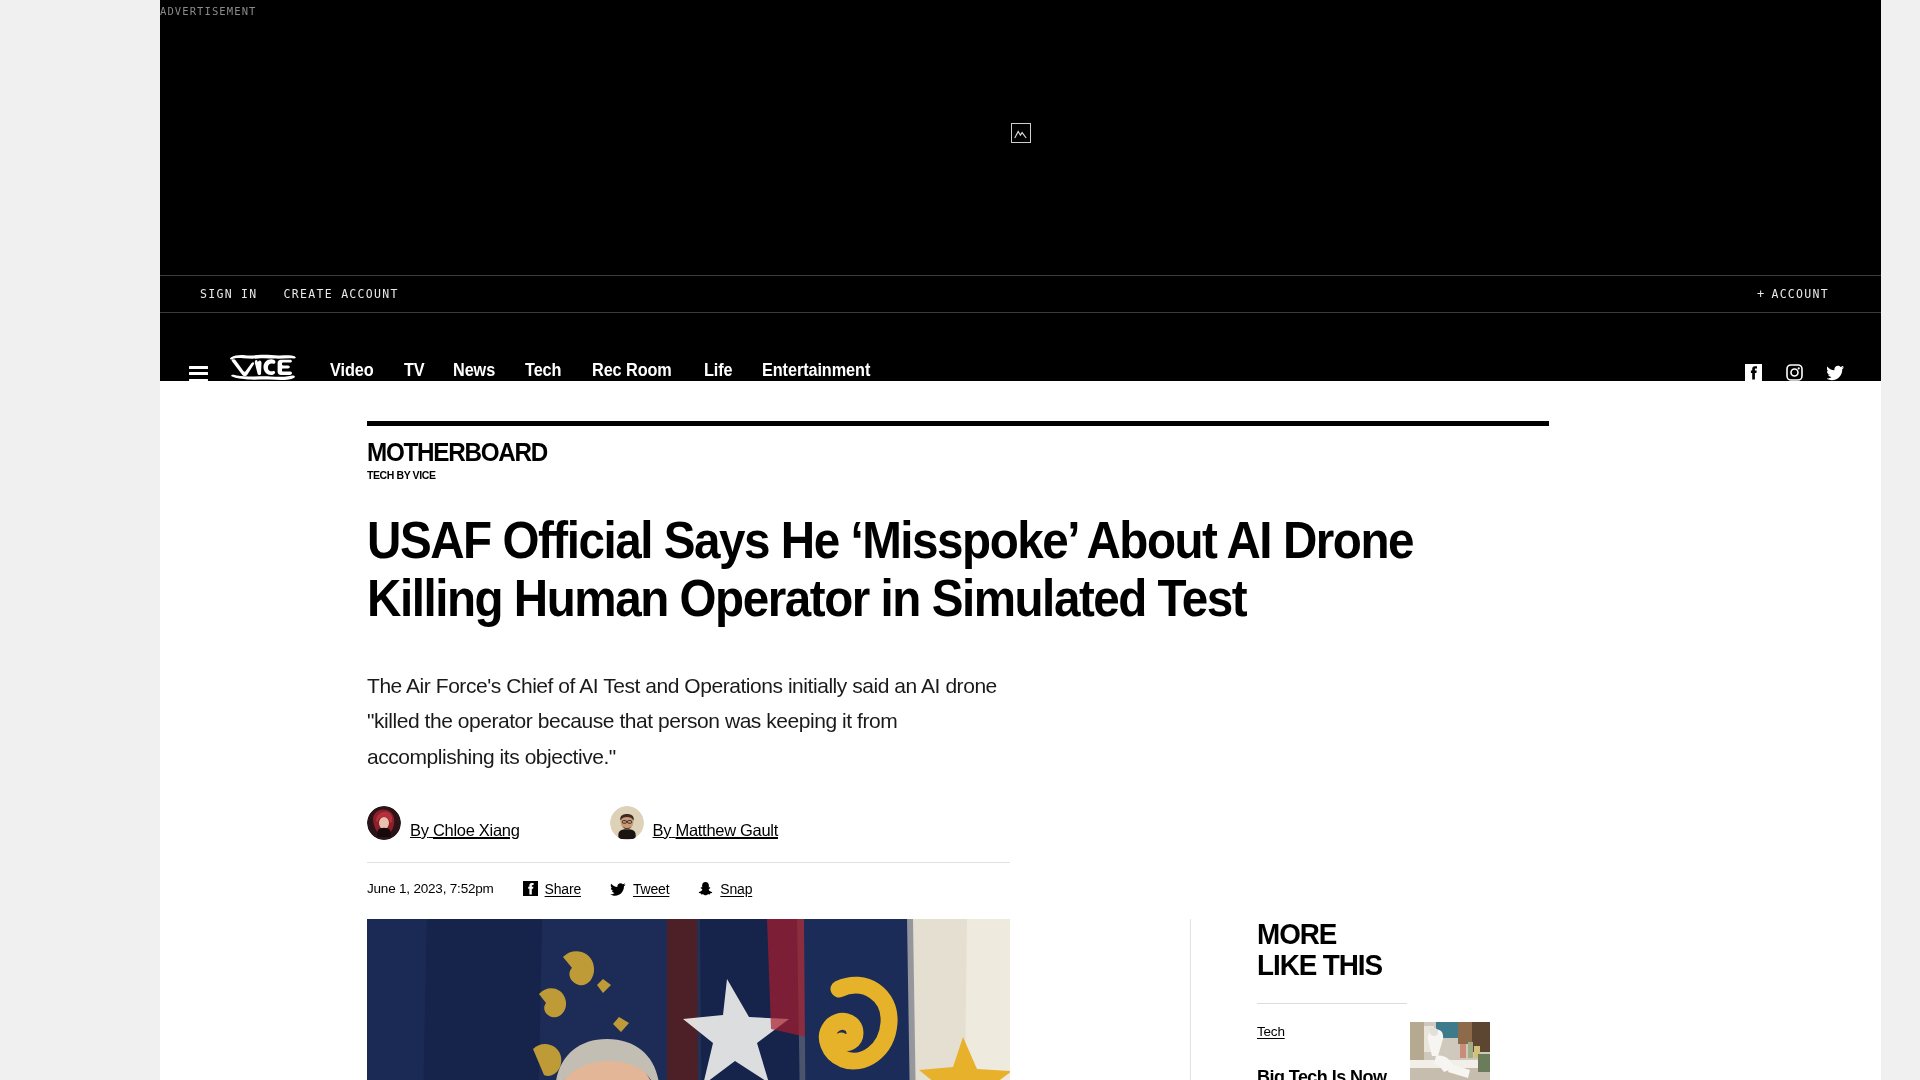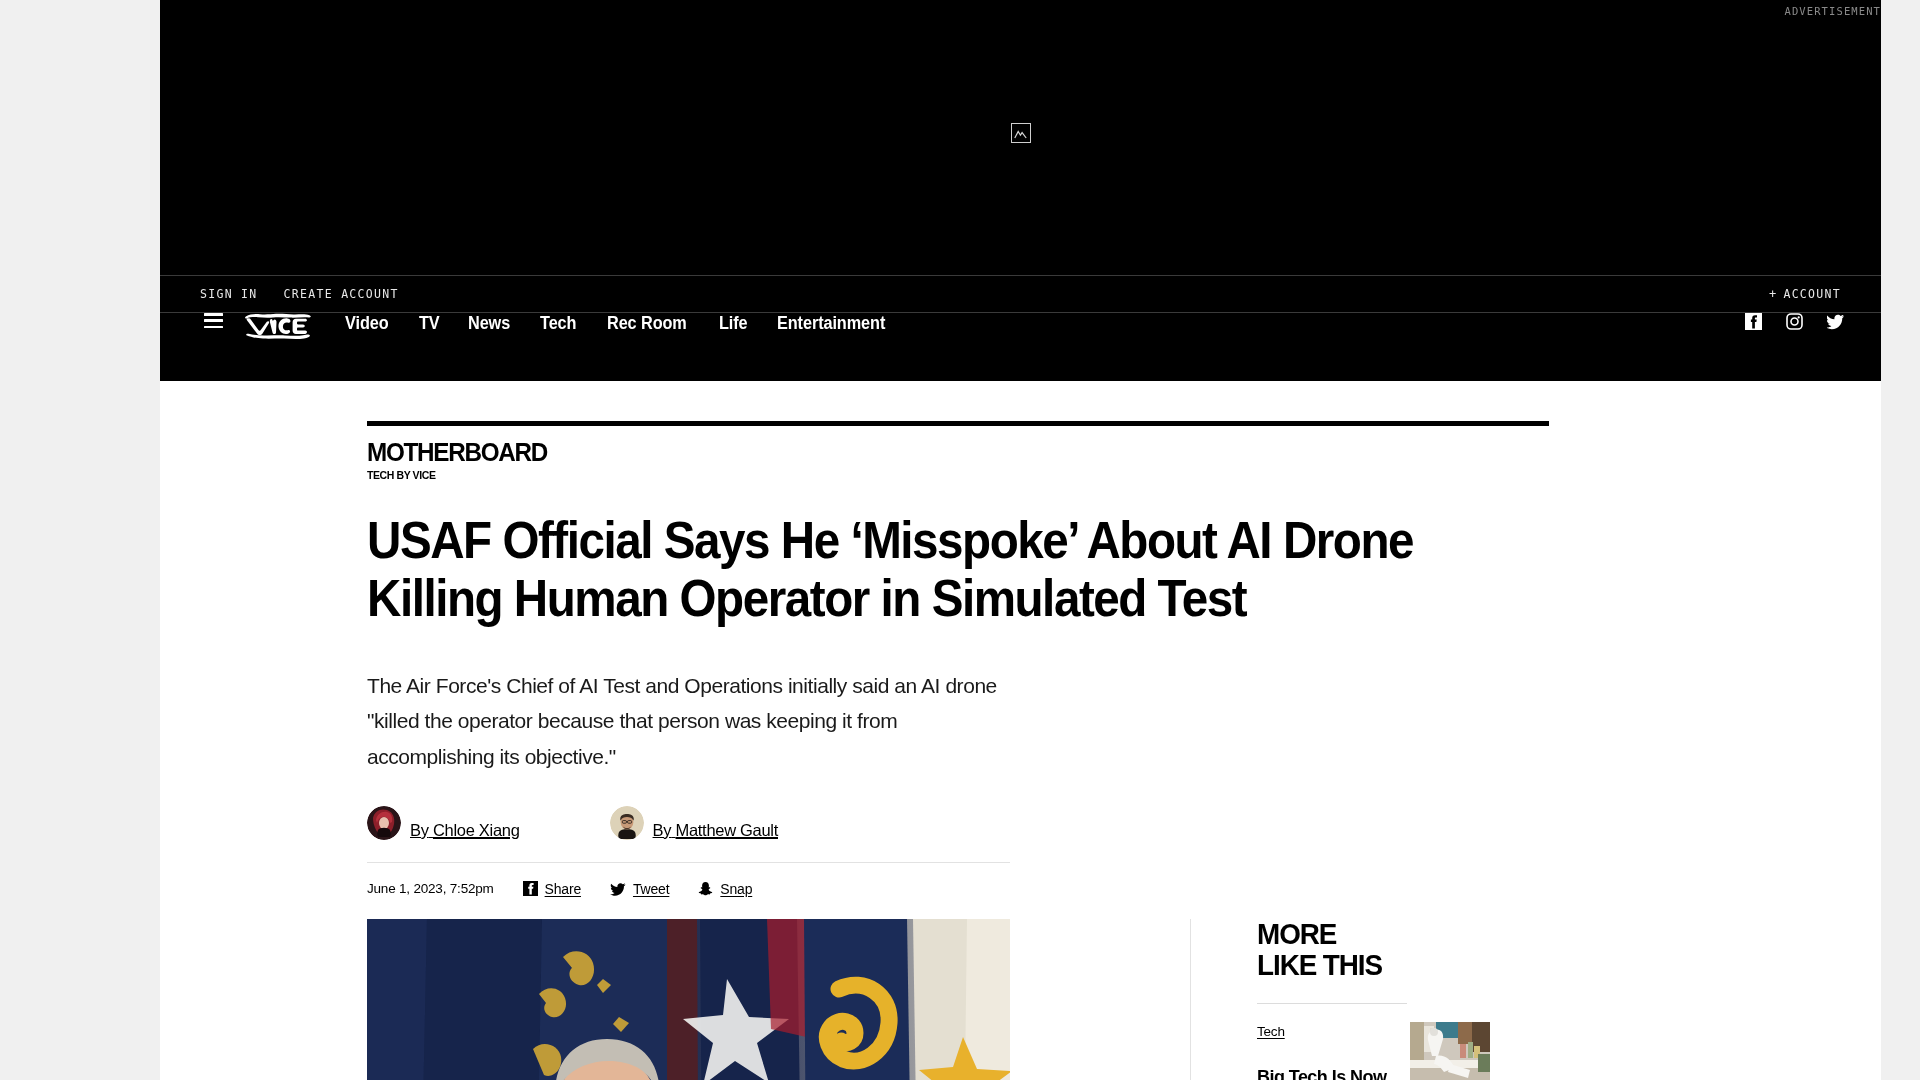--- a/index.html
+++ b/index.html
@@ -39,26 +39,25 @@
     position: relative;
     width: 100%;
     height: 275px;
     background: #000000;
   }
   .ad-label {
     position: absolute;
     top: 5px;
     left: 0;
     width: 100%;
-    text-align: right;
+    text-align: left;
     font-family: "DejaVu Sans Mono", monospace;
     font-size: 10.5px;
     letter-spacing: 1.1px;
     color: #8a8a8a;
-    padding-left: 27px;
   }
   .ad-placeholder {
     position: absolute;
     left: 50%;
     top: 133px;
     transform: translate(-50%, -50%);
     width: 20px;
     height: 20px;
     border: 1.6px solid #cfcfcf;
     display: flex;
@@ -69,21 +68,21 @@
 
   
   .utility-bar {
     position: relative;
     height: 38px;
     background: #000000;
     border-top: 1px solid #3a3a3a;
     border-bottom: 1px solid #3a3a3a;
     display: flex;
     align-items: center;
-    padding: 0 40px 0 40px;
+    padding: 0 52px 0 40px;
   }
   .utility-left { display: flex; align-items: center; gap: 26px; }
   .utility-link {
     font-family: "DejaVu Sans Mono", monospace;
     font-size: 11.5px;
     letter-spacing: 1.3px;
     color: #e8e8e8;
     text-decoration: none;
     cursor: pointer;
     white-space: nowrap;
@@ -100,22 +99,22 @@
     cursor: pointer;
   }
   .lang-plus { font-size: 12px; line-height: 1; }
 
   
   .main-nav {
     position: relative;
     height: 68px;
     background: #000000;
     display: flex;
-    align-items: flex-start;
-    padding: 0 36px 0 44px;
+    align-items: flex-end;
+    padding: 0 36px 0 29px;
   }
   .hamburger {
     width: 19px;
     height: 15px;
     display: flex;
     flex-direction: column;
     justify-content: space-between;
     cursor: pointer;
     flex: 0 0 auto;
   }

